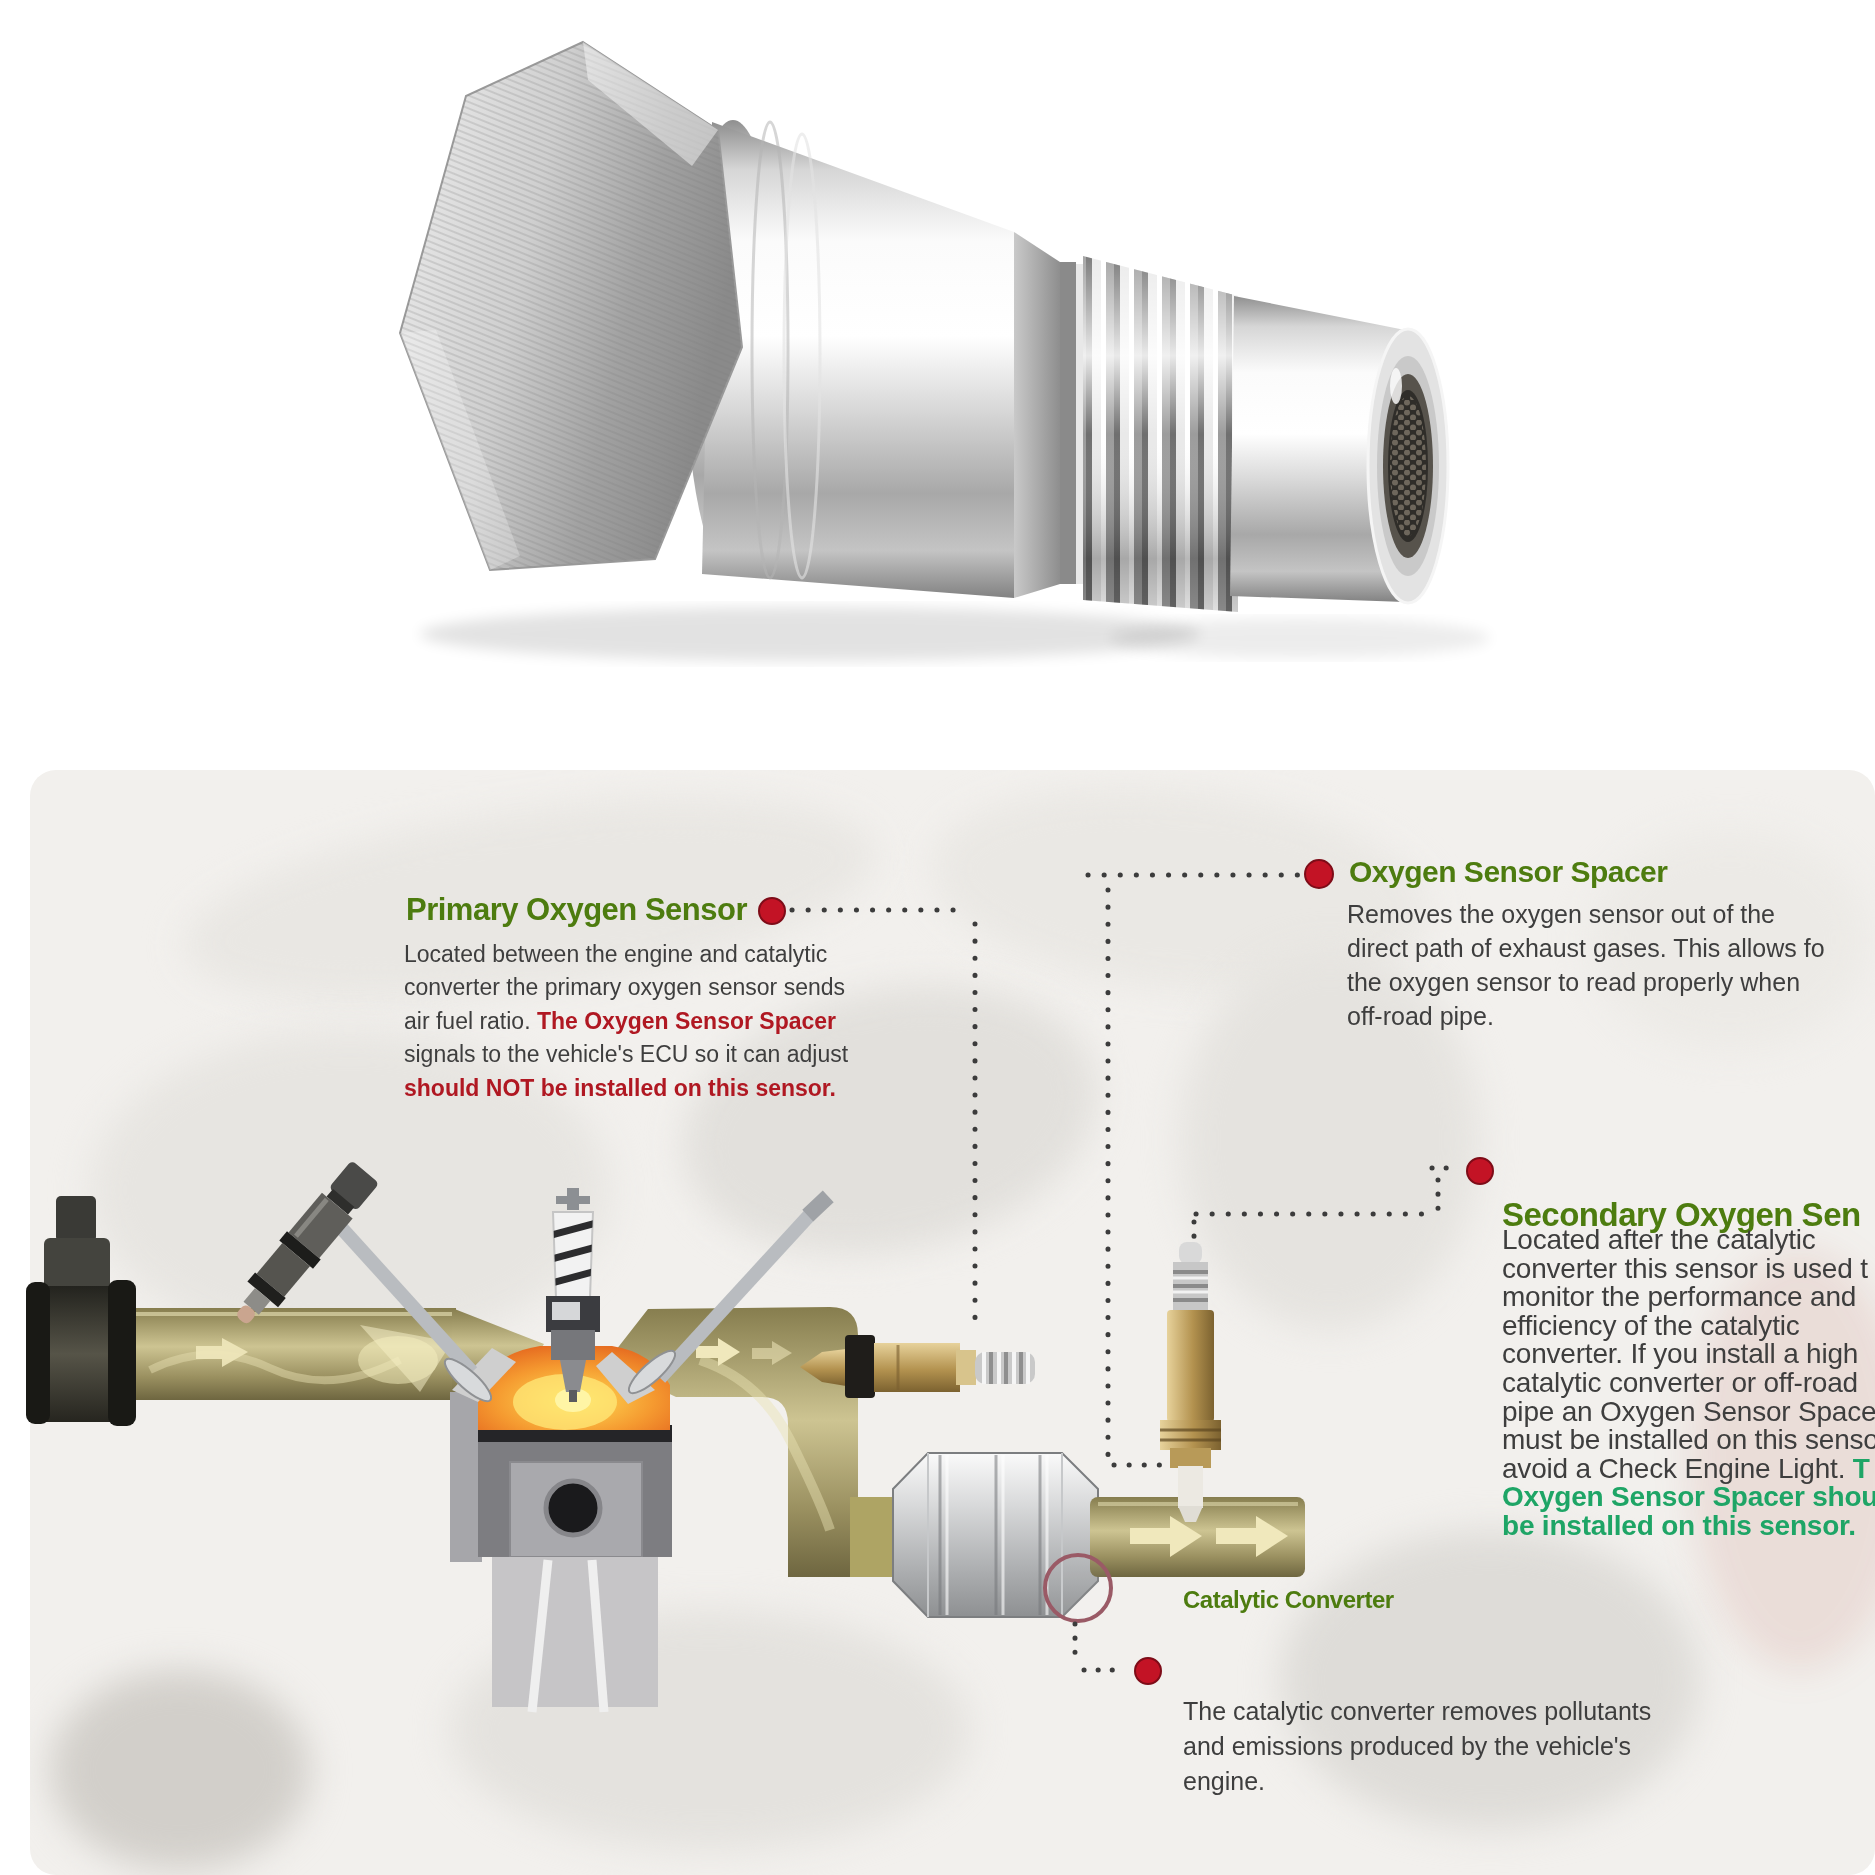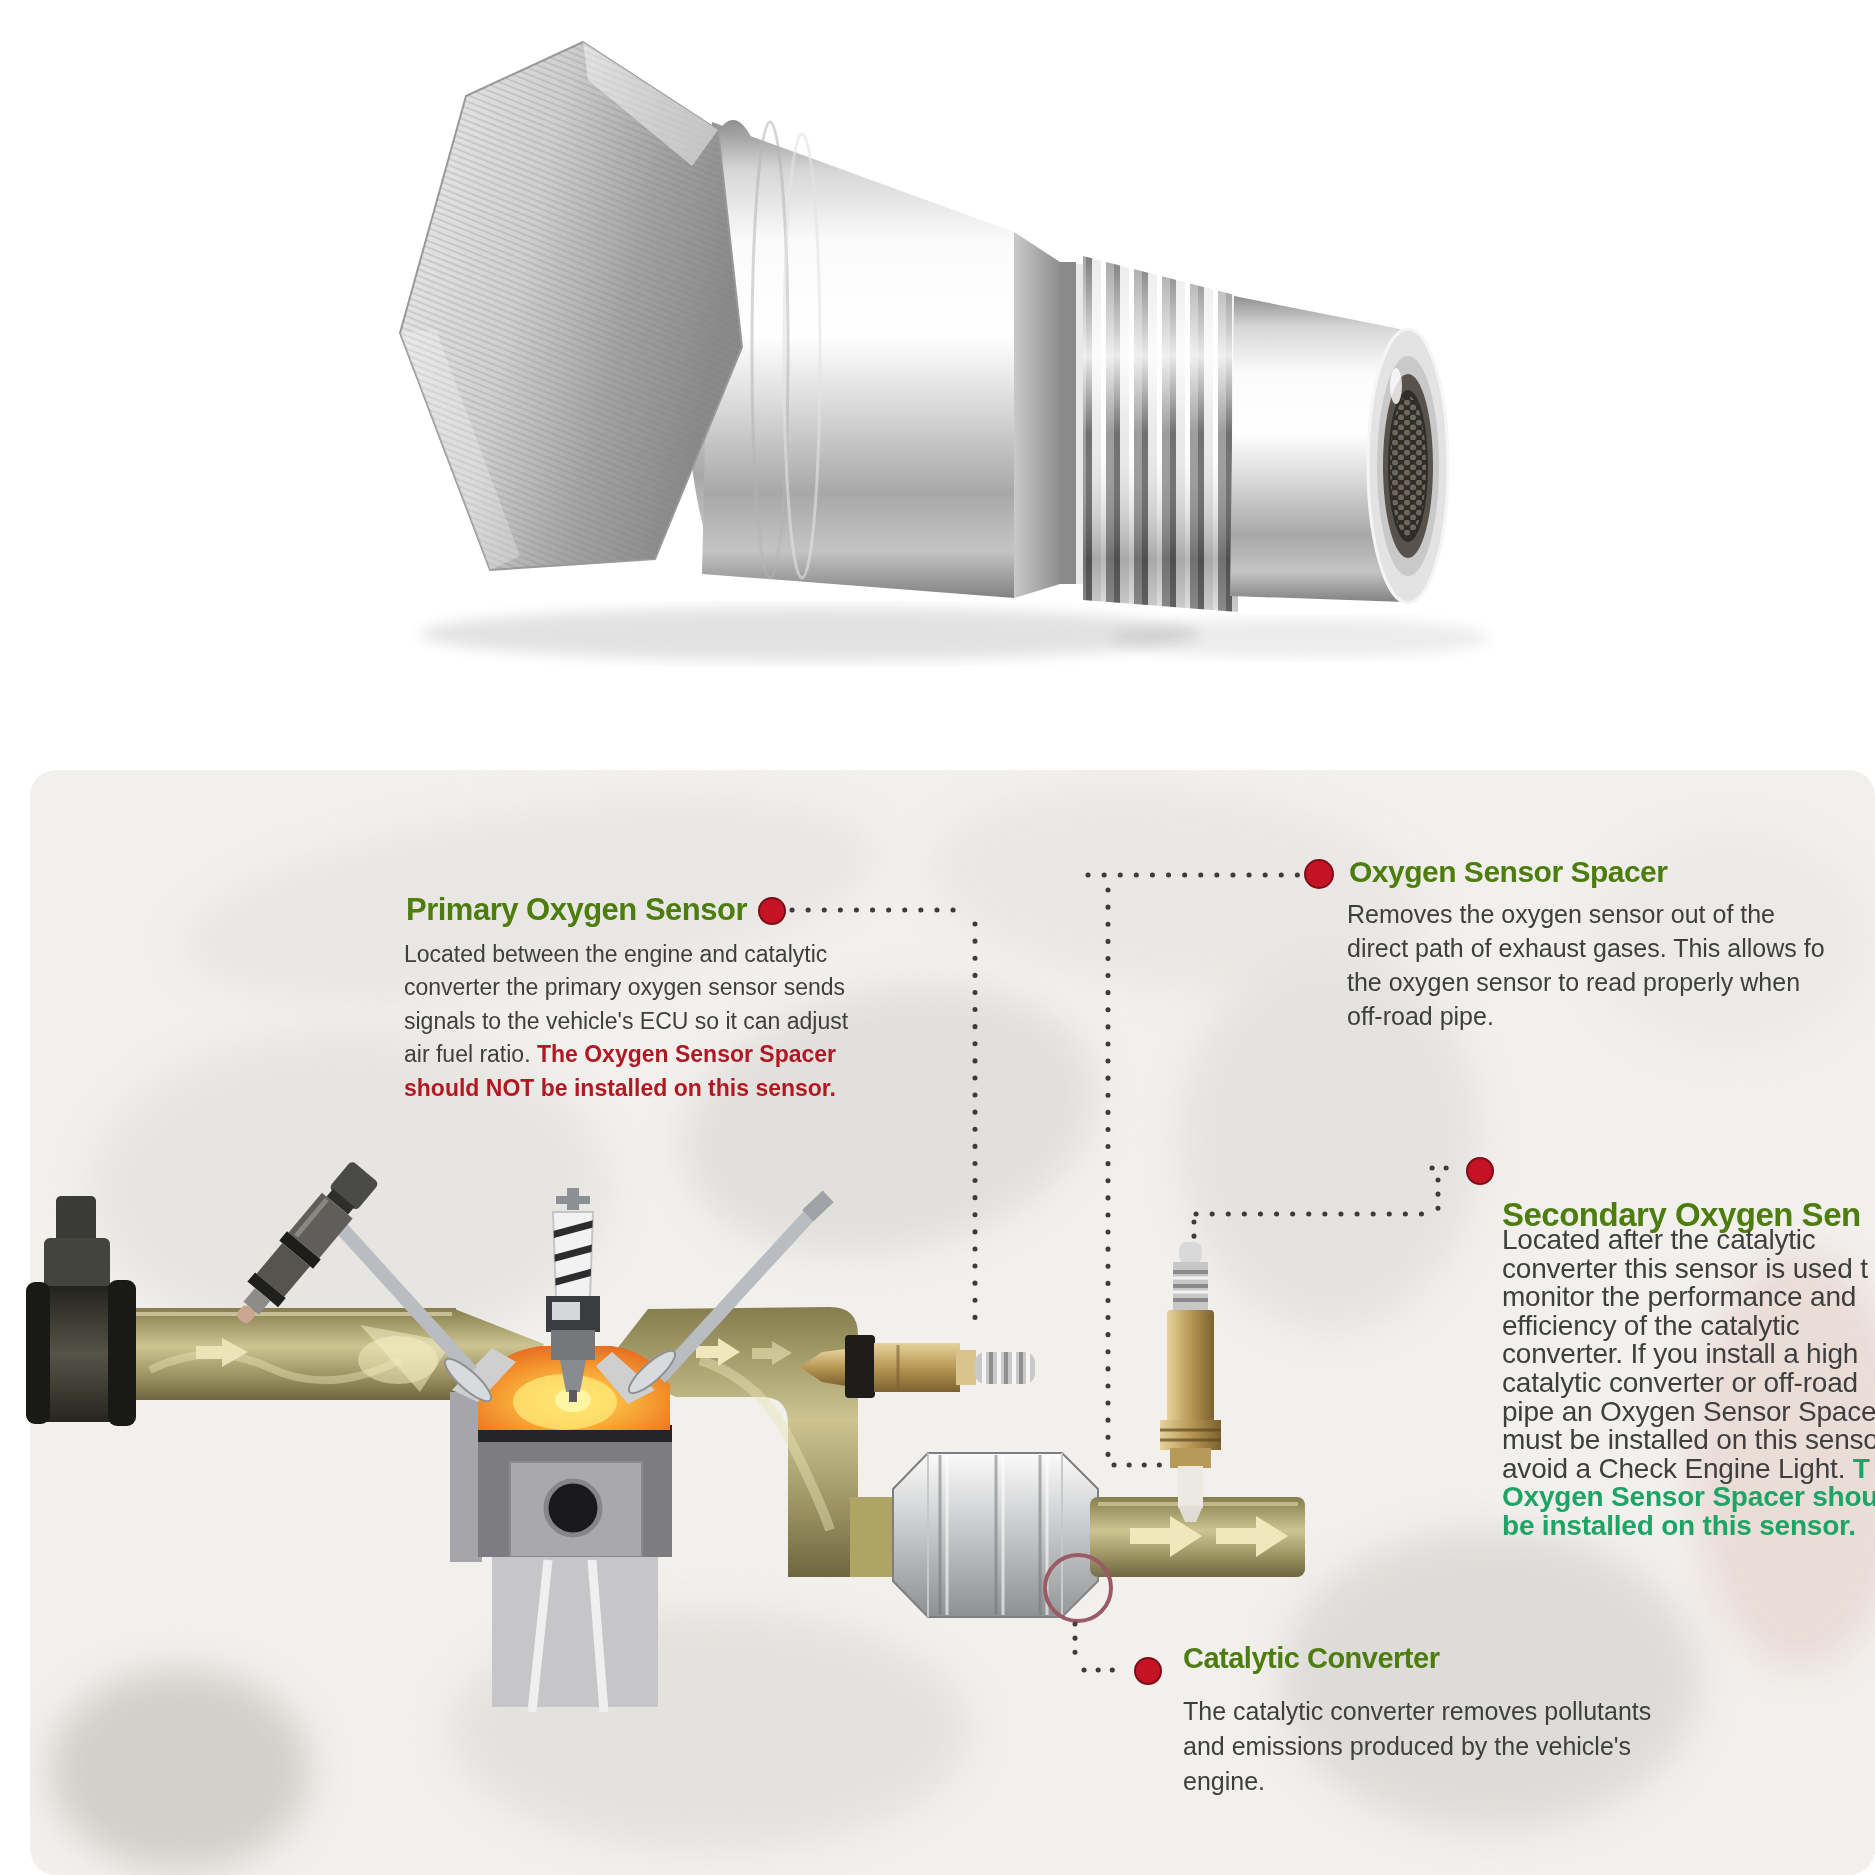--- a/index.html
+++ b/index.html
@@ -16,21 +16,21 @@
   .co-body{position:absolute;color:#3e3e3e;overflow:hidden;}
   .co-body .line{white-space:nowrap;}
   .seg-red{color:#b01822;font-weight:bold;}
   .seg-green{color:#1ea566;font-weight:bold;}
   #primary-title{left:406px;top:892px;font-size:31px;}
   #primary-body{left:404px;top:938px;width:498px;font-size:23px;line-height:33.4px;}
   #spacer-title{left:1349px;top:855px;font-size:30px;}
   #spacer-body{left:1347px;top:897px;width:528px;font-size:25px;line-height:34px;}
   #secondary-title{left:1502px;top:1196px;font-size:33px;width:373px;overflow:hidden;}
   #secondary-body{left:1502px;top:1194px;width:373px;font-size:28px;line-height:28.6px;letter-spacing:-0.2px;margin-top:32px;}
-  #catalytic-title{left:1183px;top:1642px;font-size:29px;}
+  #catalytic-title{left:1183px;top:1586px;font-size:24px;}
   #catalytic-body{left:1183px;top:1694px;width:560px;font-size:25px;line-height:35px;}
 </style>
 </head>
 <body>
 
 <div id="stage">
 
   <div id="panel">
     <div class="blob" style="left:150px;top:40px;width:700px;height:180px;background:#e9e7e3;transform:rotate(-8deg);"></div>
     <div class="blob" style="left:900px;top:20px;width:500px;height:200px;background:#eae8e4;transform:rotate(6deg);"></div>
@@ -356,22 +356,22 @@
         <circle cx="1480" cy="1171" r="13"></circle>
         <circle cx="1148" cy="1671" r="13"></circle>
       </g>
     </g>
   </svg>
 
   <div id="primary-title" class="co-title">Primary Oxygen Sensor</div>
   <div id="primary-body" class="co-body">
       <div class="line"><span>Located between the engine and catalytic</span></div>
       <div class="line"><span>converter the primary oxygen sensor sends</span></div>
+      <div class="line"><span>air fuel ratio. </span><span class="seg-red">The Oxygen Sensor Spacer</span></div>
       <div class="line"><span>signals to the vehicle's ECU so it can adjust</span></div>
-      <div class="line"><span>air fuel ratio. </span><span class="seg-red">The Oxygen Sensor Spacer</span></div>
       <div class="line"><span class="seg-red">should NOT be installed on this sensor.</span></div>
     </div>
 
   <div id="spacer-title" class="co-title">Oxygen Sensor Spacer</div>
   <div id="spacer-body" class="co-body">
       <div class="line"><span>Removes the oxygen sensor out of the</span></div>
       <div class="line"><span>direct path of exhaust gases. This allows fo</span></div>
       <div class="line"><span>the oxygen sensor to read properly when</span></div>
       <div class="line"><span>off-road pipe.</span></div>
     </div>

